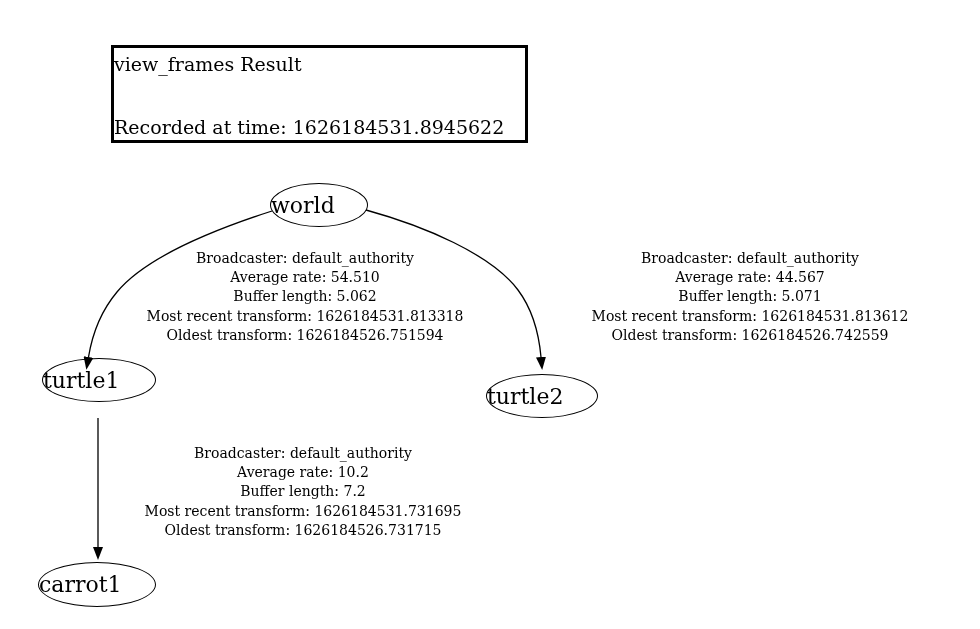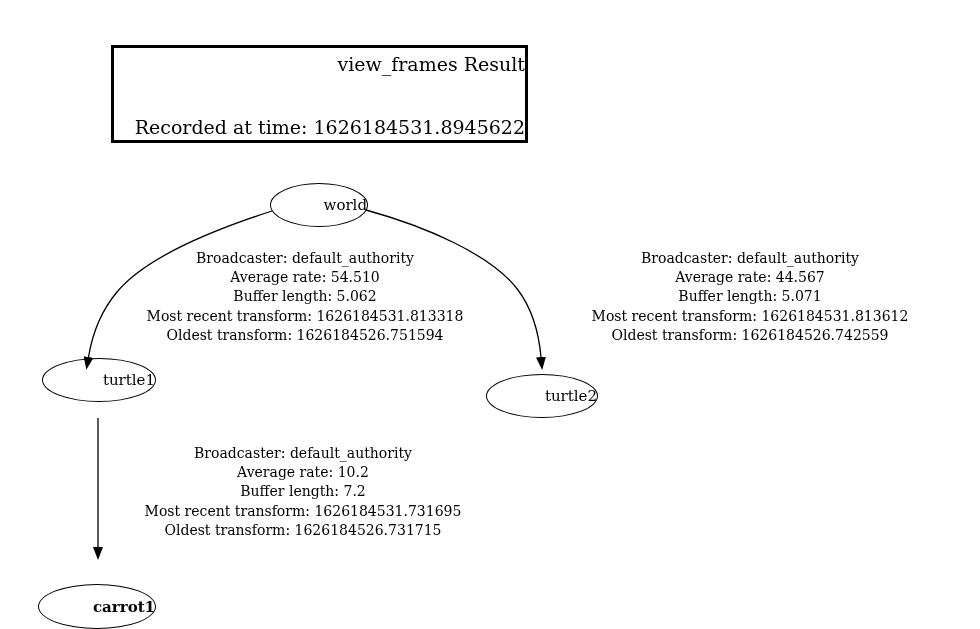--- a/index.html
+++ b/index.html
@@ -34,40 +34,40 @@
     top: 45px;
     width: 417px;
     height: 98px;
     border: 3px solid #000000;
     box-sizing: border-box;
     font-size: 19px;
   }
   .title-line {
     position: absolute;
     width: 100%;
-    text-align: right;
+    text-align: left;
     white-space: nowrap;
   }
   .title-line.t1 { top: 5px; }
   .title-line.t2 { top: 68px; }
   .node {
     position: absolute;
     border: 1.4px solid #000000;
     border-radius: 50%;
     box-sizing: border-box;
     display: flex;
     align-items: center;
-    justify-content: flex-end;
-    font-size: 15px;
+    justify-content: flex-start;
+    font-size: 22px;
     background: transparent;
   }
   .node-world   { left: 270px; top: 183px; width:  98px; height: 44px; }
   .node-turtle1 { left:  42px; top: 358px; width: 114px; height: 44px; }
   .node-turtle2 { left: 486px; top: 374px; width: 112px; height: 44px; }
-  .node-carrot1 { left:  38px; top: 584px; width: 118px; height: 45px; font-weight: bold; }
+  .node-carrot1 { left:  38px; top: 562px; width: 118px; height: 45px; }
   .edge-label {
     position: absolute;
     width: 420px;
     text-align: center;
     font-size: 14px;
     line-height: 19.2px;
     white-space: nowrap;
   }
   .edge-label-1 { left:  95px; top: 249px; }
   .edge-label-2 { left: 540px; top: 249px; }

